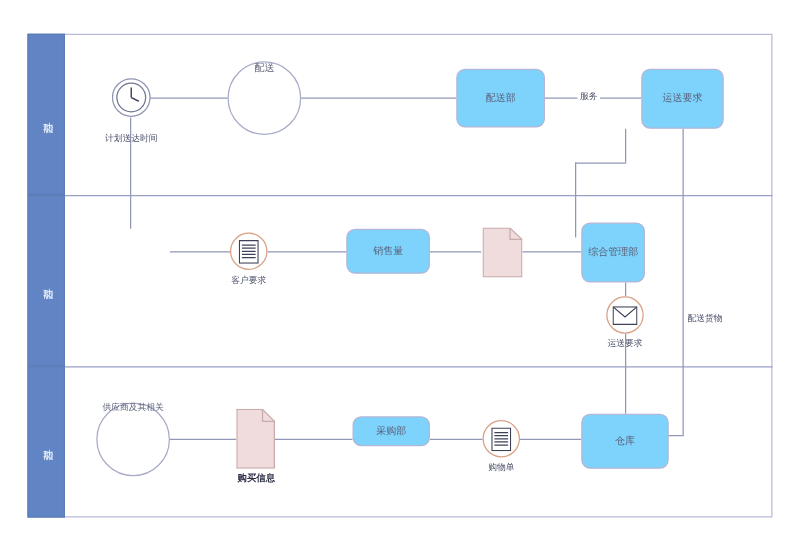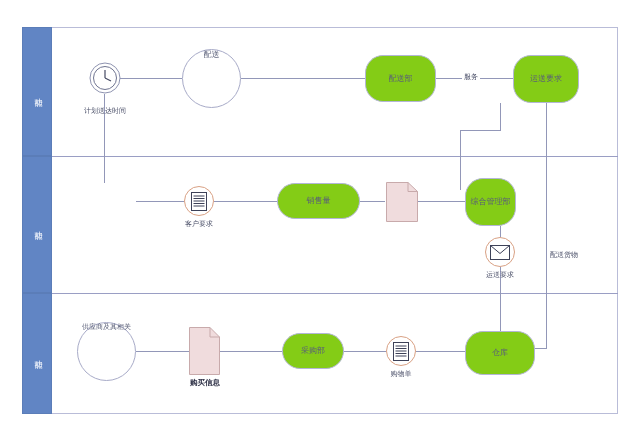--- a/index.html
+++ b/index.html
@@ -44,22 +44,22 @@
   .vline{position:absolute;width:0;border-left:1px solid #9297b8;}
 
   
   .circ{
     position:absolute;border:1px solid #a8abc8;border-radius:50%;
     background:#fff;display:flex;align-items:flex-start;justify-content:center;
     text-align:center;color:#5a5f78;font-size:8px;line-height:1.15;
     box-sizing:border-box;
   }
   .rbox{
-    position:absolute;border:1px solid #b3b6d6;border-radius:18px;
-    background:#84cc16;display:flex;align-items:center;justify-content:center;
+    position:absolute;border:1px solid #b3b6d6;border-radius:7px;
+    background:#7dd3fc;display:flex;align-items:center;justify-content:center;
     text-align:center;color:#5a5f78;font-size:8px;line-height:1.15;
     box-sizing:border-box;
   }
   
   .badge{
     position:absolute;width:30px;height:30px;border-radius:50%;
     border:1px solid #d9a184;background:#fff;
     display:flex;align-items:center;justify-content:center;
     box-sizing:border-box;
   }
@@ -165,21 +165,21 @@
         <line x1="2.5" y1="4" x2="13.5" y2="4"></line>
         <line x1="2.5" y1="6.5" x2="13.5" y2="6.5"></line>
         <line x1="2.5" y1="9" x2="13.5" y2="9"></line>
         <line x1="2.5" y1="11.5" x2="13.5" y2="11.5"></line>
         <line x1="2.5" y1="14" x2="13.5" y2="14"></line>
       </g>
     </svg>
   </div>
   <div class="badge-label" style="left:164px;top:219px;width:70px;">客户要求</div>
 
-  <div class="rbox" style="left:277px;top:183px;width:83px;height:36px;">
+  <div class="rbox" style="left:277px;top:183px;width:67px;height:36px;">
     <span>销售量</span>
   </div>
 
   <div class="doc" style="left:386px;top:182px;">
     <svg width="32" height="40" viewBox="0 0 32 40">
       <path d="M0.5,0.5 H22 L31.5,9.5 V39.5 H0.5 Z" fill="#f0dcdd" stroke="#c8aaab" stroke-width="1"></path>
       <path d="M22,0.5 V9.5 H31.5" fill="none" stroke="#c8aaab" stroke-width="1"></path>
     </svg>
   </div>
 
@@ -200,21 +200,21 @@
   </div>
 
   <div class="doc" style="left:189px;top:327px;">
     <svg width="31" height="48" viewBox="0 0 31 48">
       <path d="M0.5,0.5 H21 L30.5,10 V47.5 H0.5 Z" fill="#f0dcdd" stroke="#c8aaab" stroke-width="1"></path>
       <path d="M21,0.5 V10 H30.5" fill="none" stroke="#c8aaab" stroke-width="1"></path>
     </svg>
   </div>
   <div class="doc-label" style="left:175px;top:378px;width:60px;">购买信息</div>
 
-  <div class="rbox" style="left:282px;top:333px;width:62px;height:36px;font-family:Liberation Serif, serif;">
+  <div class="rbox" style="left:282px;top:333px;width:62px;height:24px;font-family:Liberation Serif, serif;">
     <span>采购部</span>
   </div>
 
   <div class="badge" style="left:386px;top:336px;">
     <svg width="16" height="19" viewBox="0 0 16 19">
       <rect x="0.5" y="0.5" width="15" height="18" fill="#fff" stroke="#3d4158" stroke-width="1"></rect>
       <g stroke="#3d4158" stroke-width="1">
         <line x1="2.5" y1="4" x2="13.5" y2="4"></line>
         <line x1="2.5" y1="6.5" x2="13.5" y2="6.5"></line>
         <line x1="2.5" y1="9" x2="13.5" y2="9"></line>

